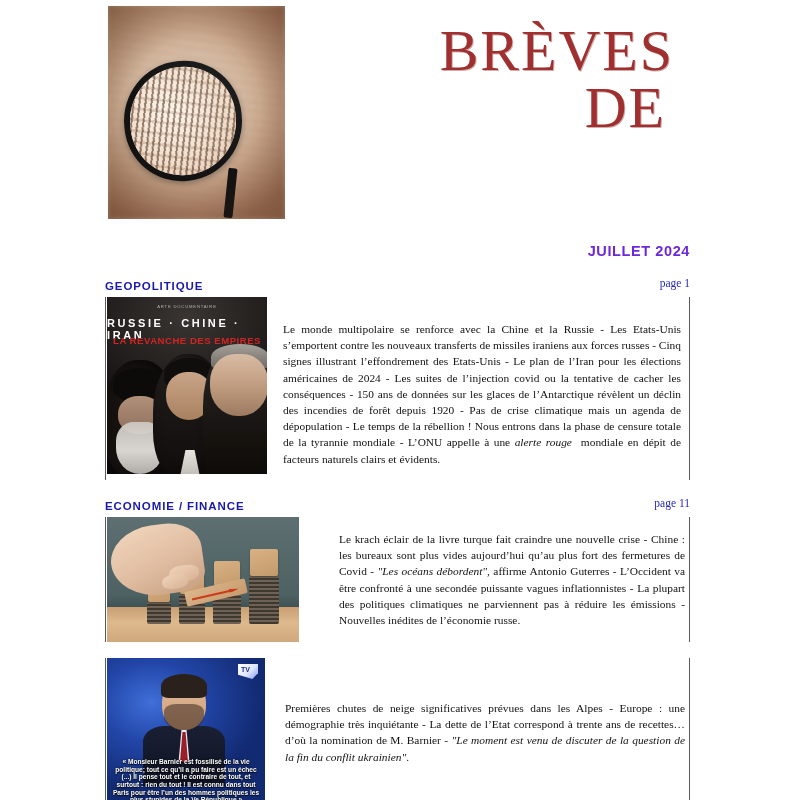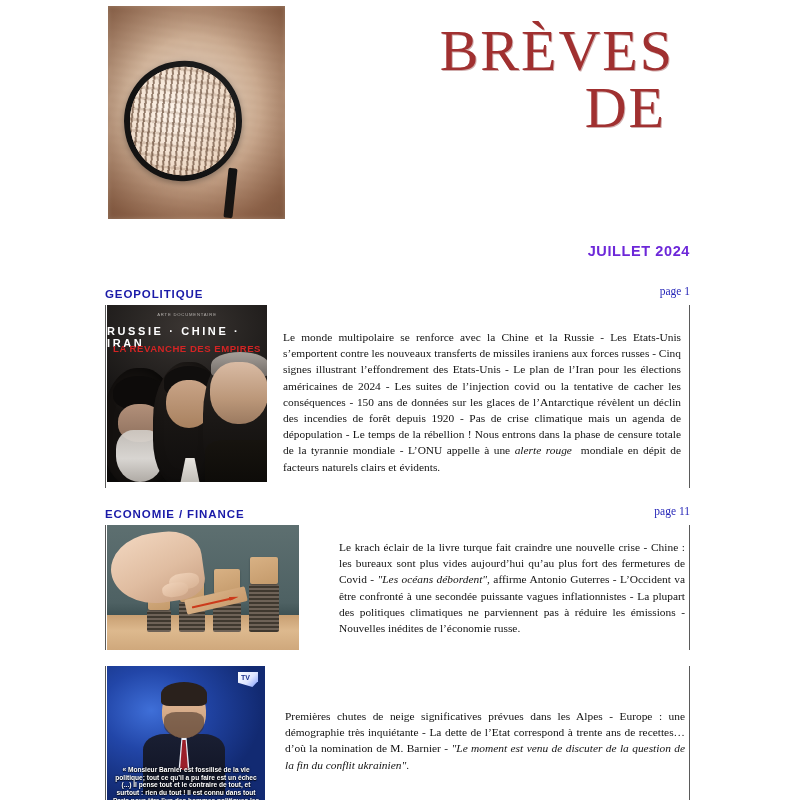--- a/index.html
+++ b/index.html
@@ -132,21 +132,20 @@
   .section {
     position: relative;
     padding-left: 105px;
     padding-right: 110px;
   }
 
   .section-head {
     position: relative;
     height: 18px;
     margin-bottom: 3px;
-    margin-top: 8px;
   }
   .section-title {
     font-family: "Liberation Sans", "DejaVu Sans", sans-serif;
     font-weight: bold;
     font-size: 11.5px;
     letter-spacing: 0.9px;
     color: #1a1aa8;
   }
   .section-page {
     position: absolute;

